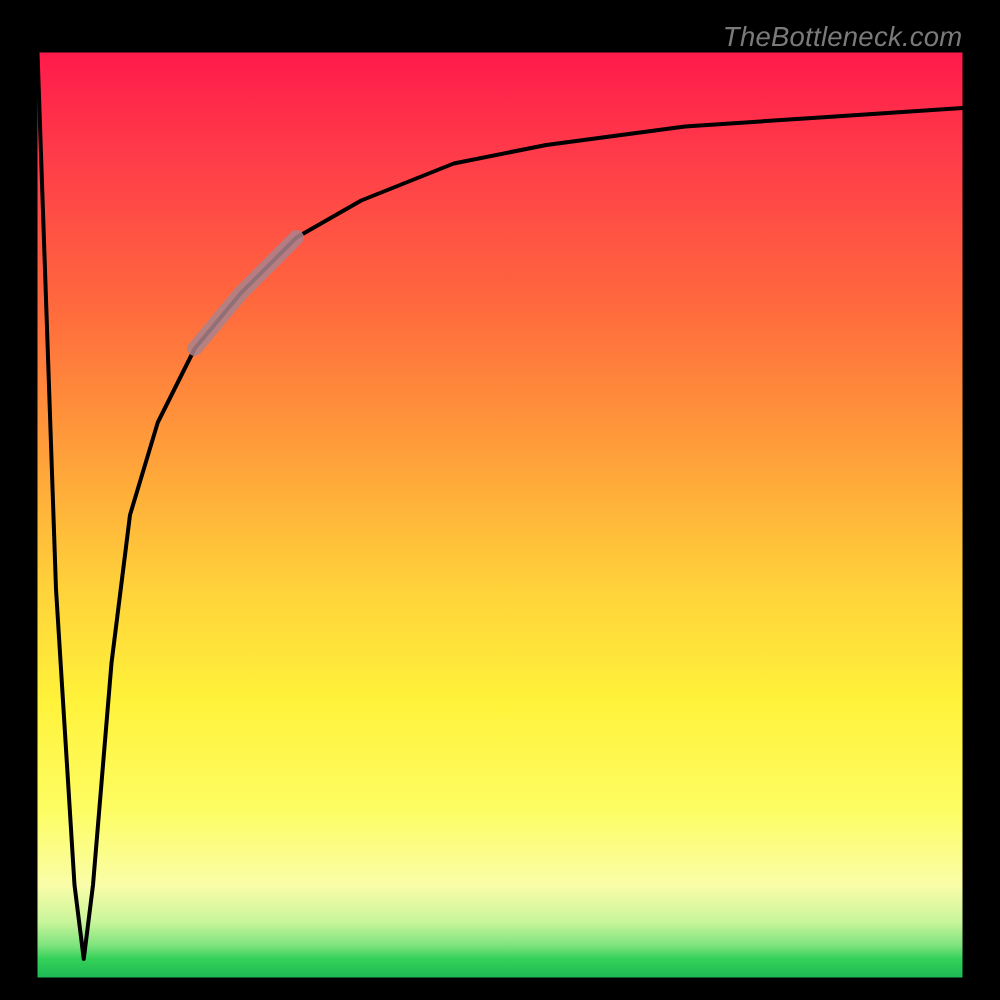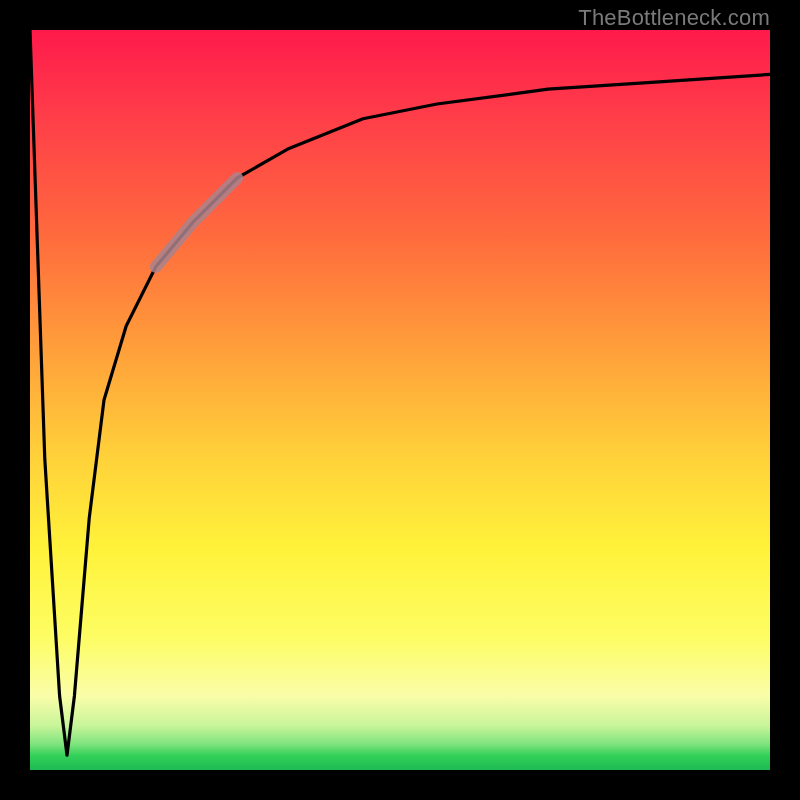--- a/index.html
+++ b/index.html
@@ -7,24 +7,25 @@
     padding: 0;
     width: 800px;
     height: 800px;
     background: #000;
     overflow: hidden;
     font-family: Arial, Helvetica, sans-serif;
   }
   .frame {
     position: absolute;
     left: 0;
-    top: 0;
+    top: 12px;
     width: 800px;
     height: 588px;
     background: #000;
+    font-style: italic;
   }
   .plot-area {
     position: absolute;
     left: 30px;
     top: 30px;
     width: 740px;
     height: 740px;
     
     background: linear-gradient(
       to bottom,

